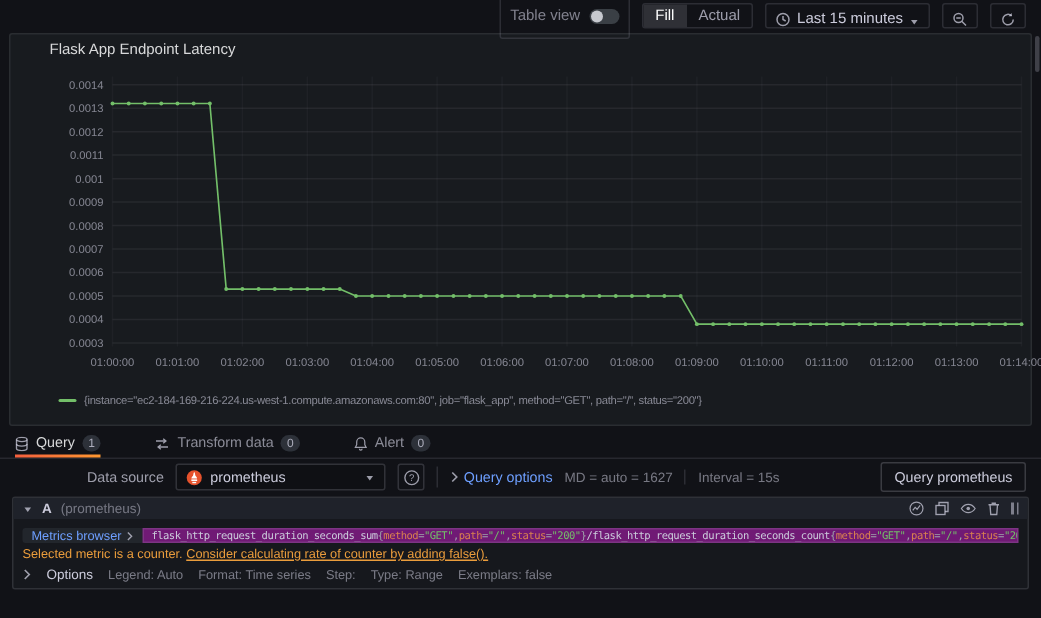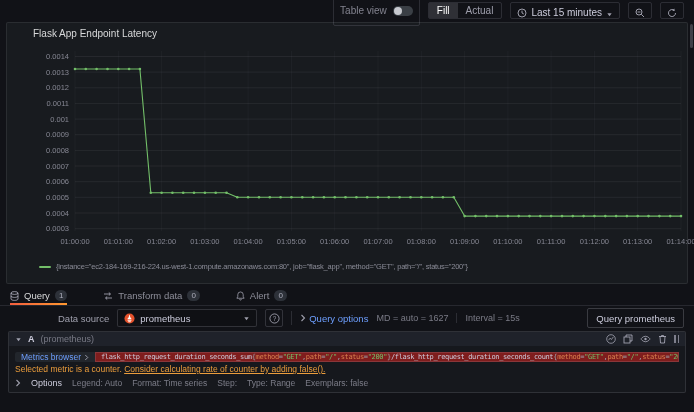--- a/index.html
+++ b/index.html
@@ -135,21 +135,21 @@
   .mode.active { background: rgba(204,204,220,0.18); color: #fff; }
 
   .qrow2 { display: flex; align-items: flex-end; margin: 0 6px; height: 16px; }
   .mb-chip {
     display: flex; align-items: center; gap: 3px;
     background: #22262c; color: #6e9fff; font-size: 8.5px;
     padding: 0 6px; border-radius: 2px 0 0 2px; cursor: pointer; white-space: nowrap;
   }
   .code-field {
     flex: 1; display: flex; align-items: center;
-    background: #7f1d1d; border: 1px solid rgba(204,204,220,0.15);
+    background: #701a75; border: 1px solid rgba(204,204,220,0.15);
     padding: 0 5px; overflow: hidden; white-space: nowrap; cursor: text;
   }
   .code-field, .code-field span {
     font-family: "DejaVu Sans Mono", monospace;
     font-size: 7px; letter-spacing: -0.35px;
   }
   .tok-metric { color: #ccccdc; }
   .tok-label { color: #d9824f; }
   .tok-string { color: #73bf69; }
   .tok-punct { color: #9fa3ab; }

